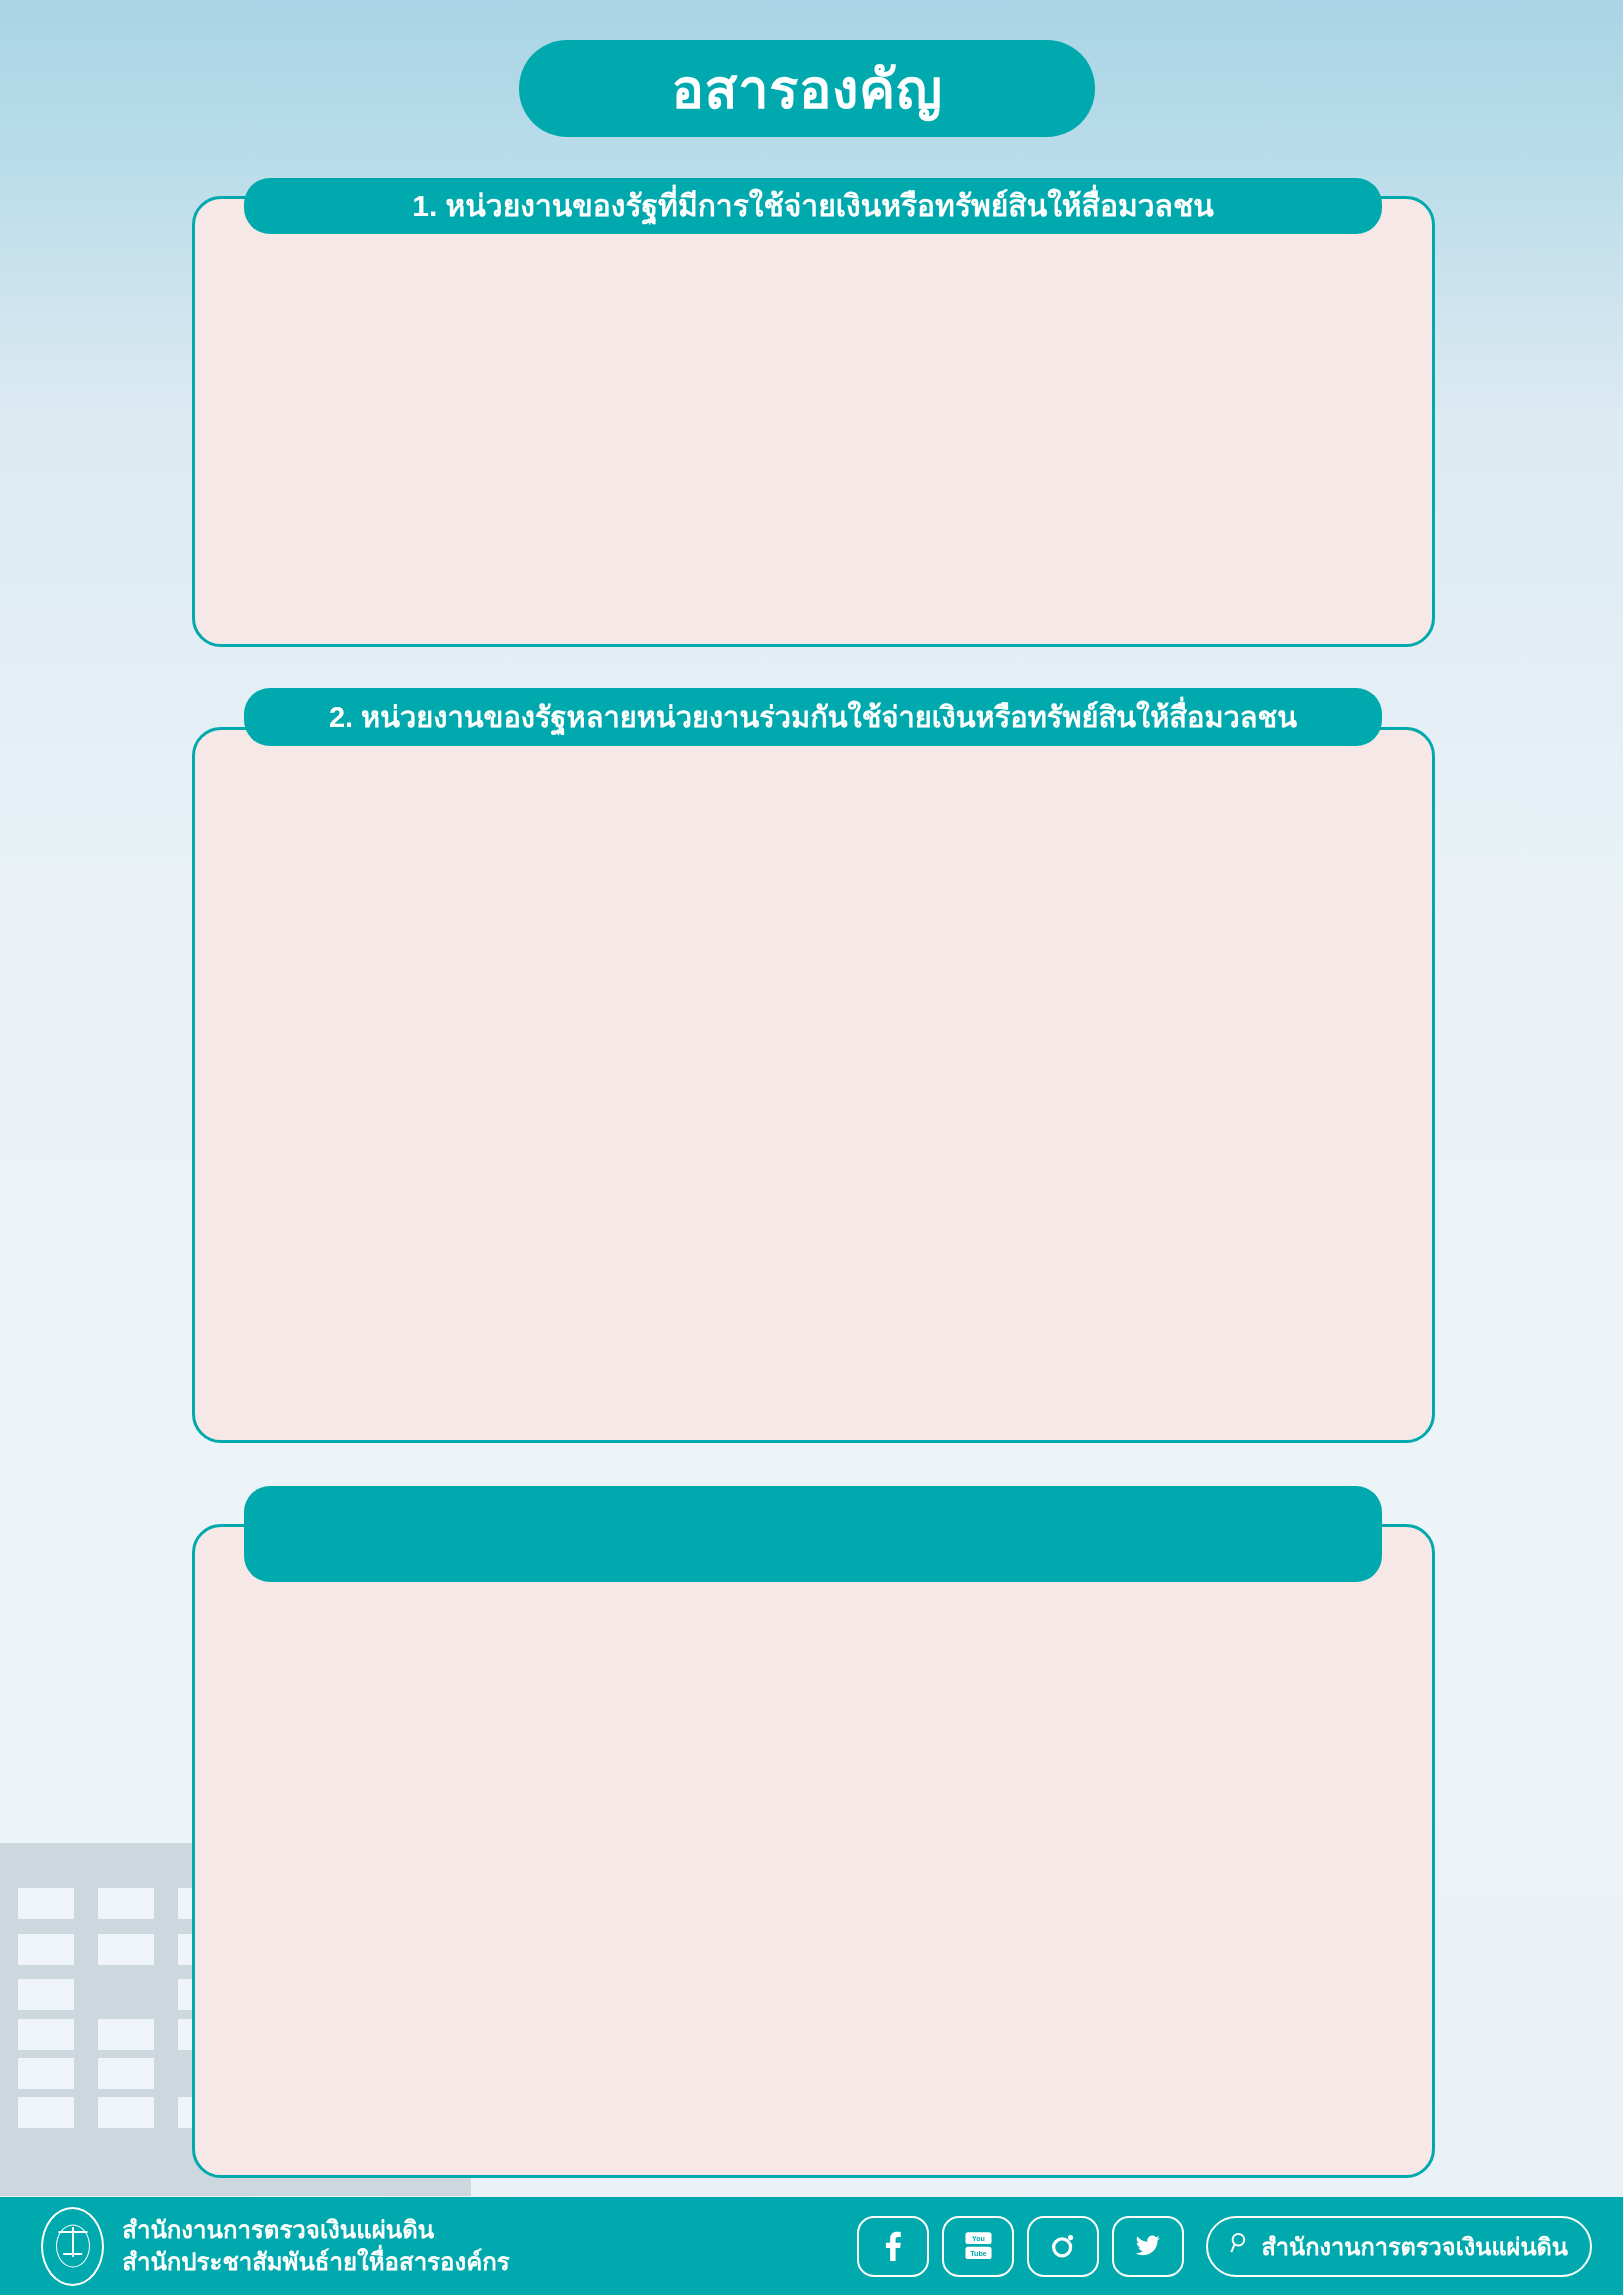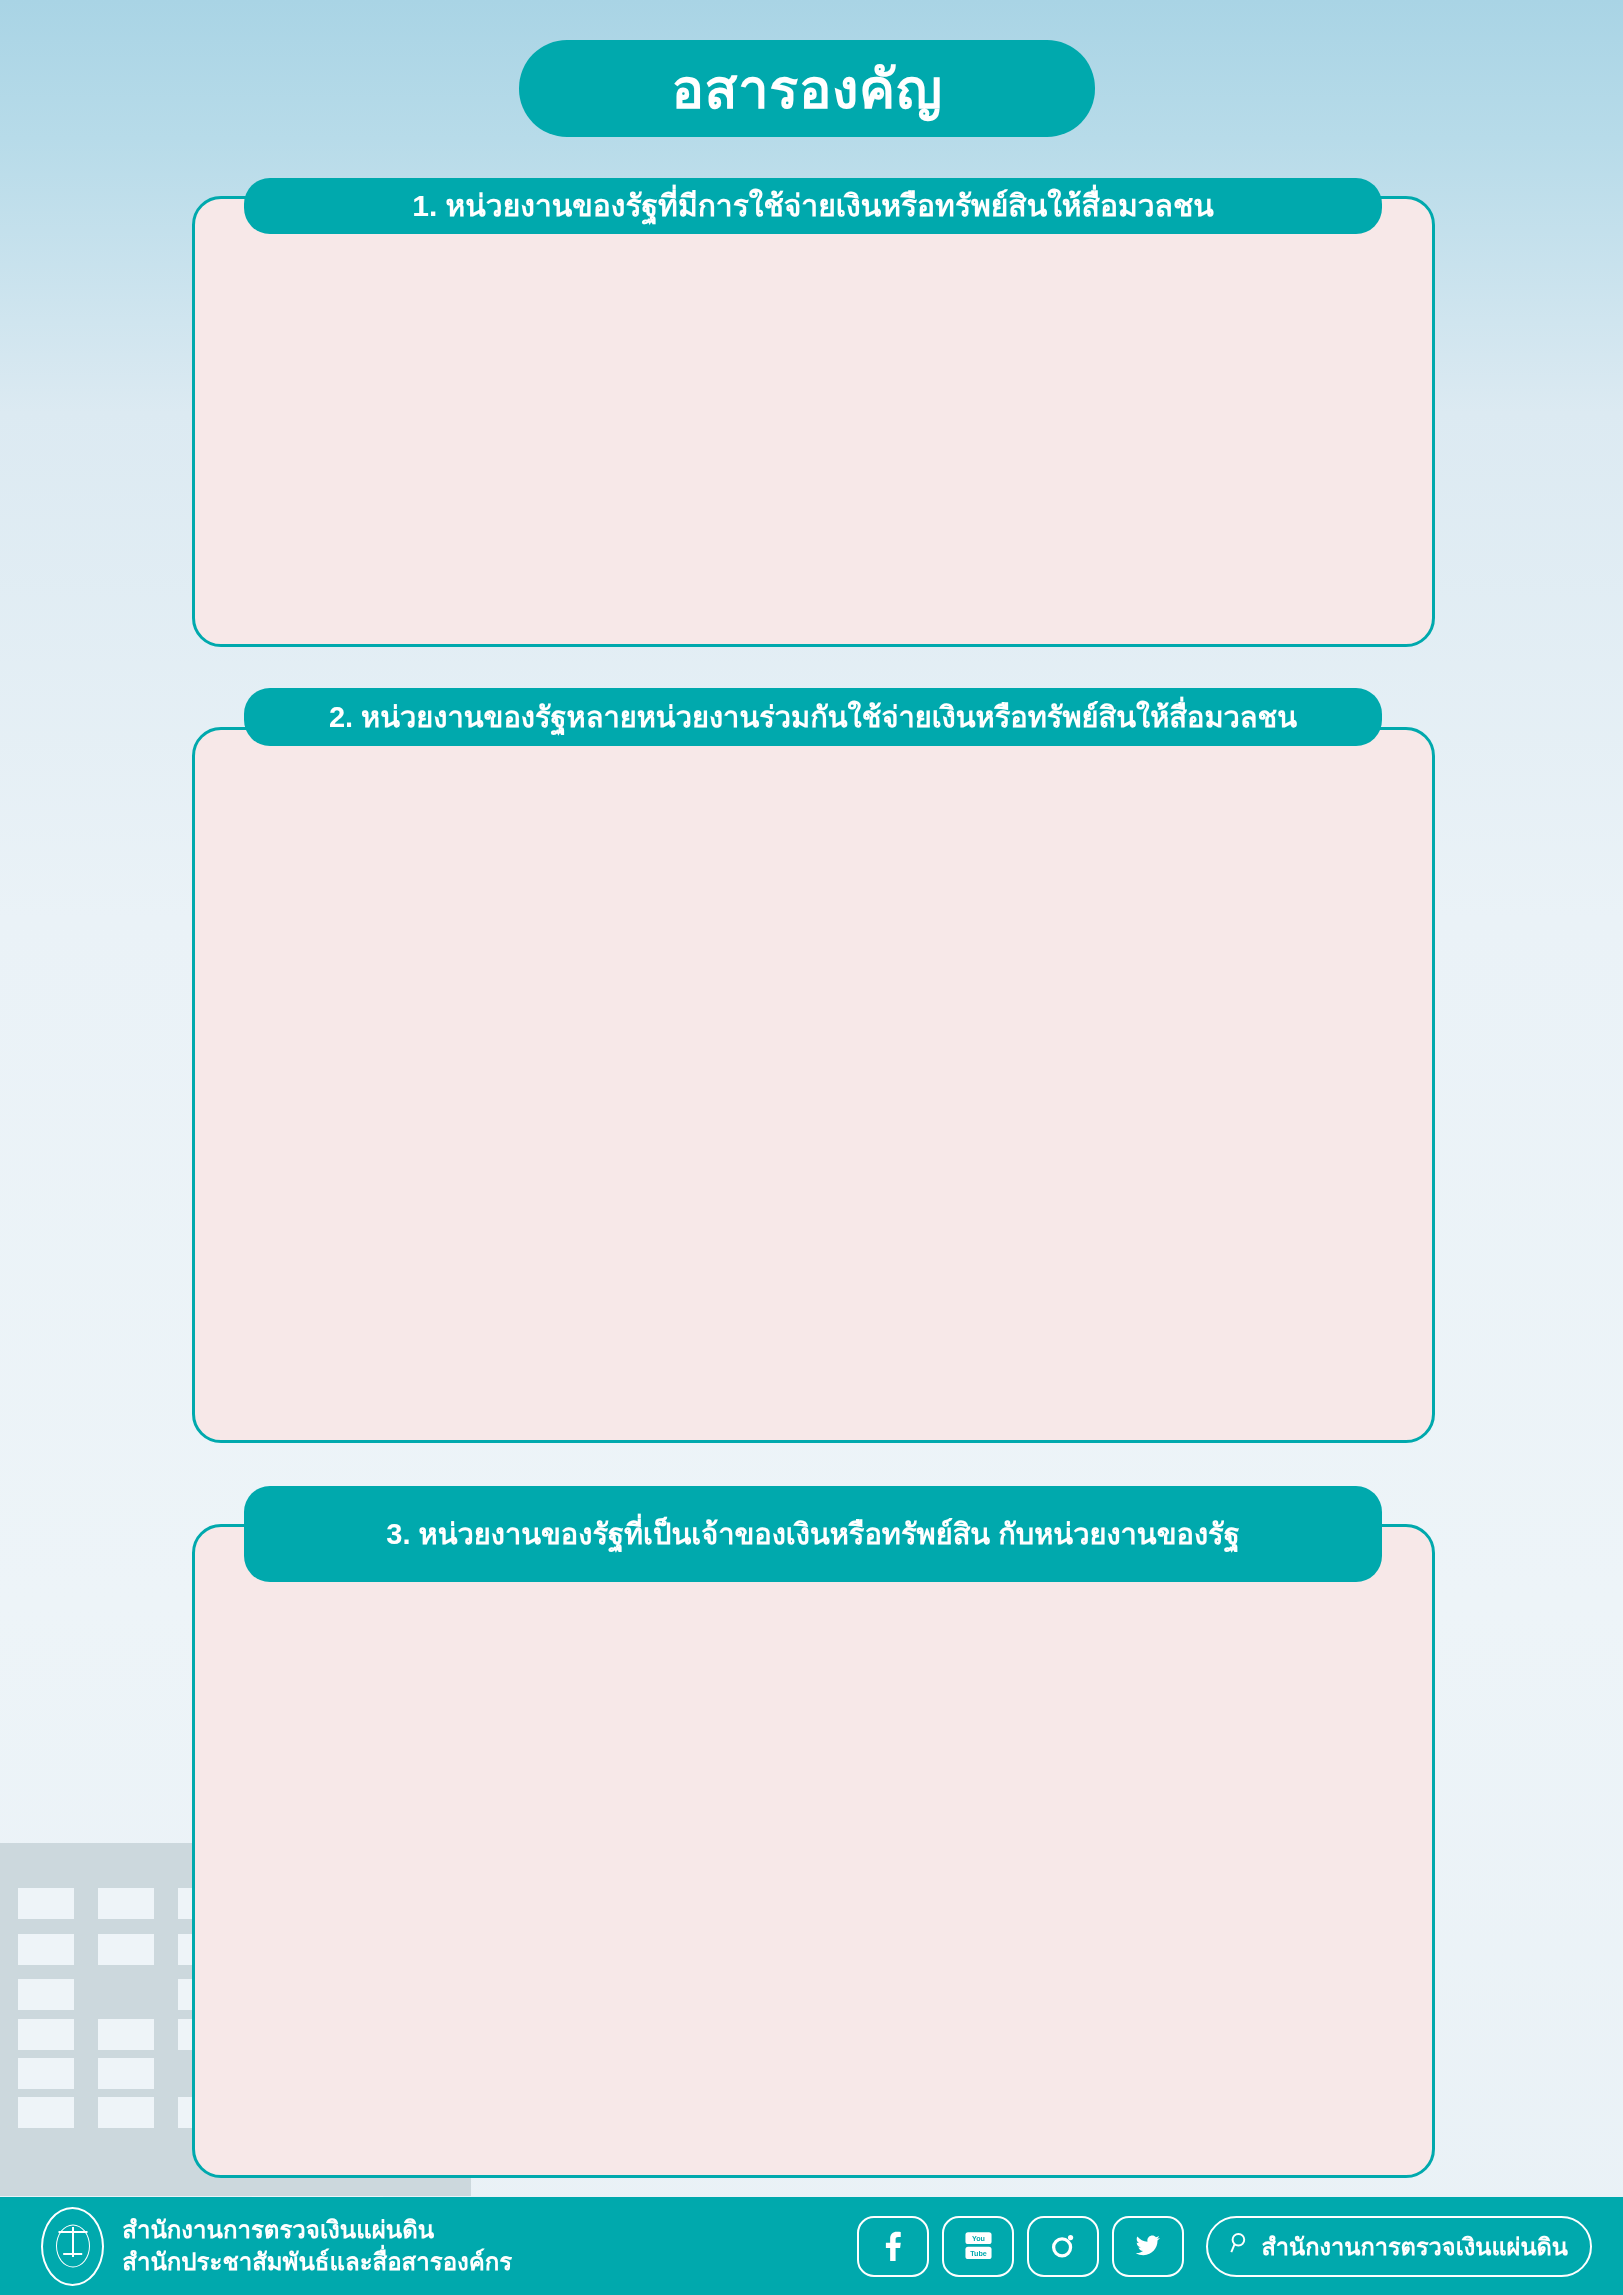--- a/index.html
+++ b/index.html
@@ -416,21 +416,21 @@
   <div class="url-pill" style="font-size:21.6px;">https://e-media.audit.go.th</div>
   <div class="fill-sub" style="font-size:21.6px;">
     <span>ภายใน 30 วัน นับแต่วันที่มี</span><br>
     <span>การใช้จ่ายเงินหรือทรัพย์สิน</span>
   </div>
 </div>
 
 <div class="card" style="top:1524px;height:654px;"></div>
 <div class="hdr" style="left:244px;top:1486px;width:1138px;height:96px;">
   <span style="font-size:29px;">
-    <span>3. หน่วยงานของรัฐที่เป็นเจ้าของเงินหรือทรัพย์สิน กับหน่วยงานของรัฐ</span><br>
+    <br>
   </span>
 </div>
 
 <div class="bld" style="left:424px;top:1596px;width:119px;height:82px;">
   <div class="roof" style="top:0;border-left:59px solid transparent;border-right:59px solid transparent;border-bottom:23.6px solid #7d766a;"></div>
   <div class="body" style="left:9.2px;top:23.6px;width:101px;height:48px;background:#6f685d;"></div>
   <div class="col" style="left:13px;top:26px;width:7.9px;height:46px;background:#9e978a;"></div>
   <div class="col" style="left:29px;top:26px;width:7.9px;height:46px;background:#9e978a;"></div>
   <div class="col" style="left:82px;top:26px;width:7.9px;height:46px;background:#9e978a;"></div>
   <div class="col" style="left:98px;top:26px;width:7.9px;height:46px;background:#9e978a;"></div>
@@ -573,21 +573,21 @@
                 width:34px;height:43px;border:1.3px solid #fff;border-radius:50%;"></div>
     <div style="position:absolute;left:50%;top:18.3px;transform:translateX(-50%);
                 width:2px;height:30px;background:#fff;"></div>
     <div style="position:absolute;left:50%;top:22px;transform:translateX(-50%);
                 width:29px;height:2px;background:#fff;"></div>
     <div style="position:absolute;left:50%;top:44px;transform:translateX(-50%);
                 width:19.6px;height:2px;background:#fff;"></div>
   </div>
   <div class="footer-txt">
     <div>สำนักงานการตรวจเงินแผ่นดิน</div>
-    <div>สำนักประชาสัมพันธ์และสื่อสารองค์กร</div>
+    <div>สำนักประชาสัมพันธ์ายใหื่อสารองค์กร</div>
   </div>
 
   <div class="socials">
     <div class="sico">
       <svg width="22" height="30" viewBox="0 0 34 46">
           <path d="M21 46V26h7l1-8h-8v-5c0-2.3.6-3.9 4-3.9H29V1.3C28.3 1.2 25.8 1 22.9 1 16.8 1 12.6 4.7 12.6 11.6V18H6v8h6.6v20h8.4z" fill="#fff"></path>
         </svg>
     </div>
     <div class="sico">
       <svg width="29" height="30" viewBox="0 0 44 46">

